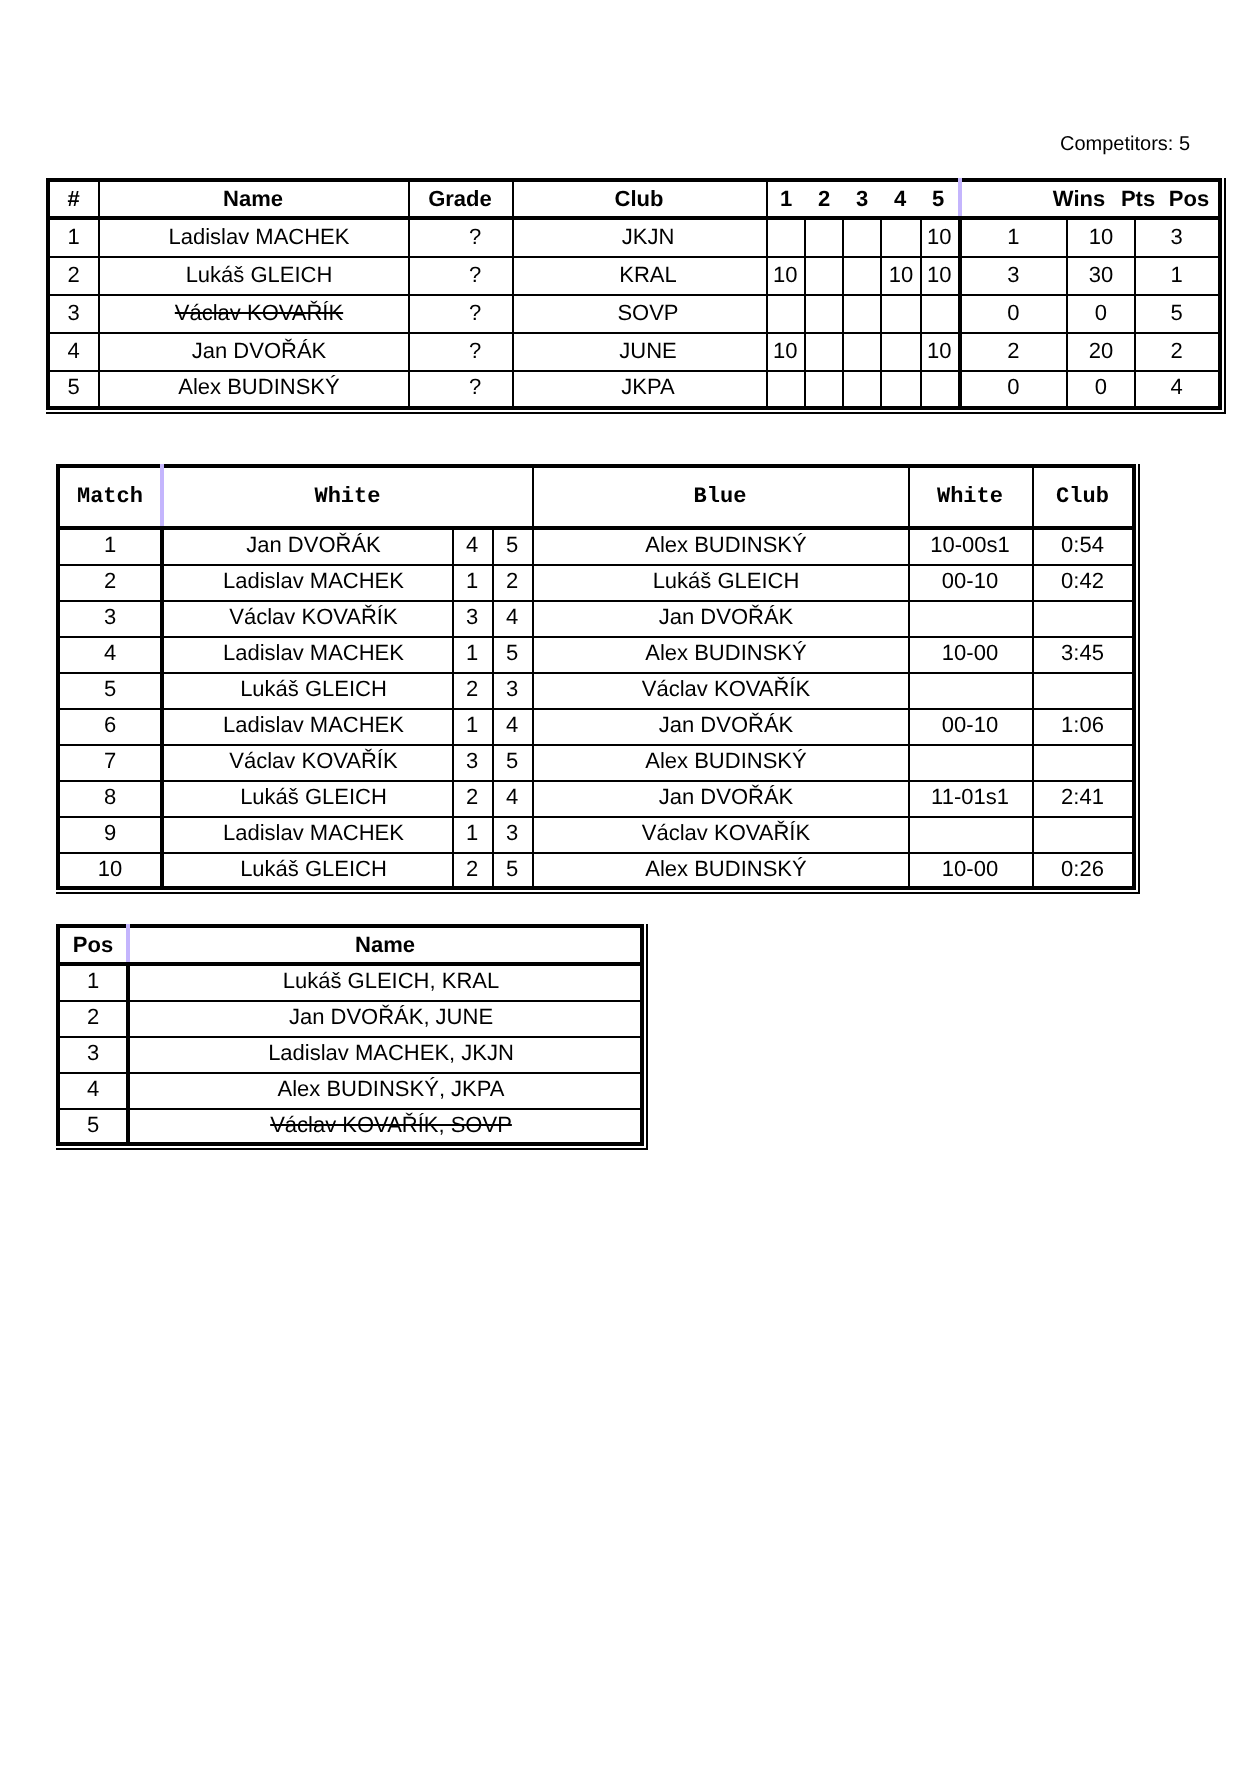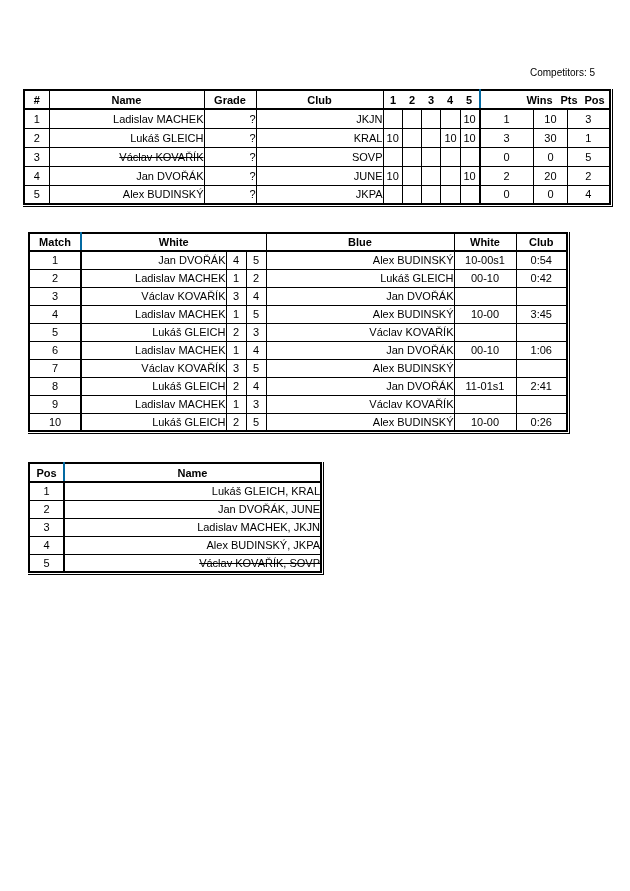--- a/index.html
+++ b/index.html
@@ -32,28 +32,28 @@
   .tbl td{
     border:1px solid #000;padding:0;overflow:hidden;white-space:nowrap;
     vertical-align:middle;
   }
   .tbl .hdr th{
     border:0 none;border-bottom:2px solid #000;
     padding:0;font-weight:bold;font-size:11px;overflow:hidden;white-space:nowrap;
     vertical-align:middle;text-align:center;
   }
   .hdr th.sep{border-right:1px solid #000;}
-  .hdr th.thickr{border-right:2px solid #0369a1;}
+  .hdr th.thickr{border-right:2px solid #c4b5fd;}
   .comp tr{height:19px;}
   .mt tr{height:18px;}
-  .mt tr.hdr{height:18px;}
+  .mt tr.hdr{height:31px;font-family:Liberation Mono, monospace;}
   .rs tr{height:18px;}
   .rs tr.hdr{height:19px;}
   td.c{text-align:center;}
-  td.l{text-align:right;}
+  td.l{text-align:center;}
   td.pad6{padding-left:6px;}
   td.pad9{padding-left:9px;}
   td.pad15{padding-left:15px;}
   td.thickl,th.thickl{border-left:2px solid #000 !important;}
   .struck{text-decoration:line-through;}
   .grid-h span{display:inline-block;text-align:center;}
   .grid-h span.w19{width:19px;}
   .grid-h span.w36{width:36px;padding-left:41px;}
   .grid-h span.w24{width:23px;}
   .grid-h span.w29{width:28px;}

